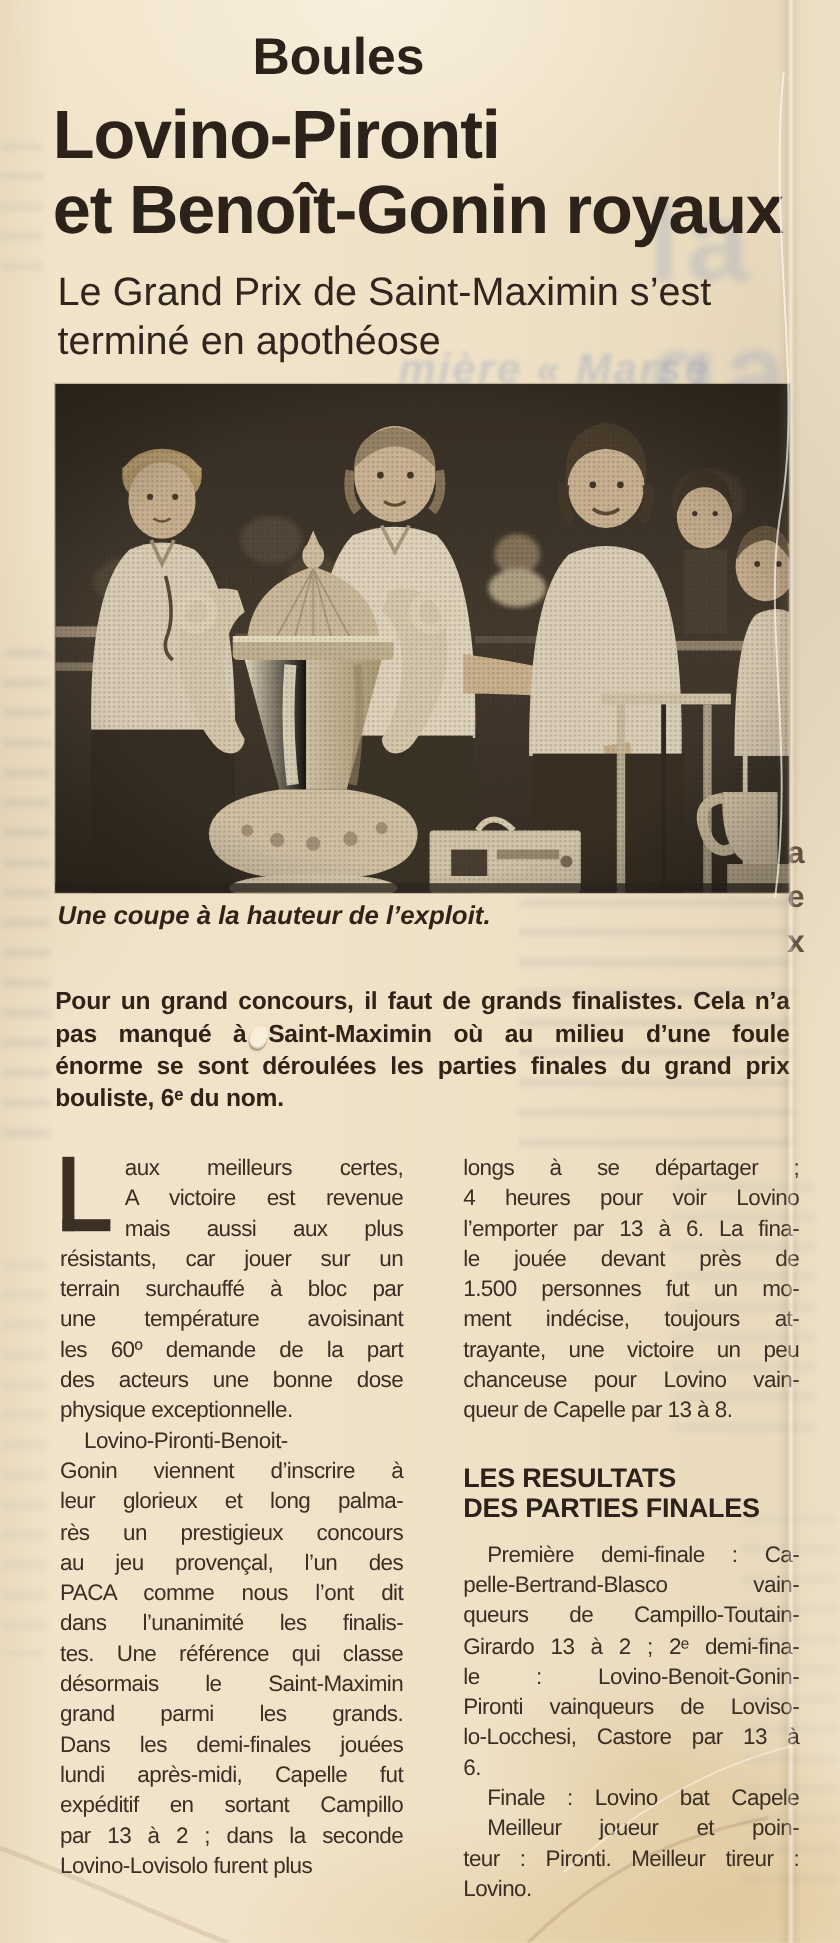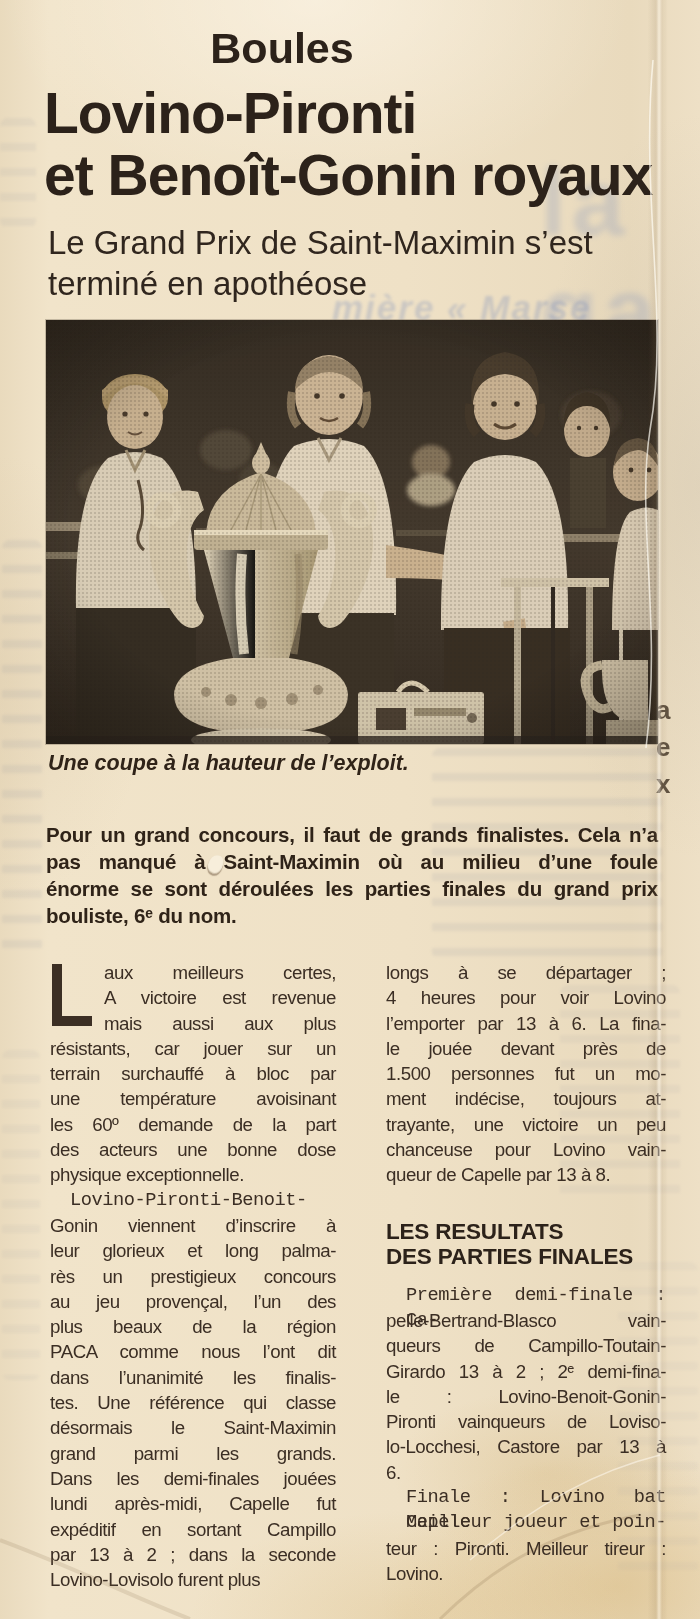--- a/index.html
+++ b/index.html
@@ -50,21 +50,21 @@
   .subhead .sh{display:block;font-size:33px;line-height:41px;font-weight:400;white-space:nowrap;}
   
   .photo{position:absolute;left:46px;top:320px;width:612px;height:424px;z-index:2;
     box-shadow:0 0 0 1px rgba(60,48,36,.25);}
   .photo svg{display:block;}
   .caption{position:absolute;left:48px;top:751px;width:600px;z-index:2;
     font-size:21.5px;font-weight:700;font-style:italic;color:#2f2318;}
   
   .tline{text-align:justify;text-align-last:justify;}
   .tline.flush{text-align-last:left;}
-  .tline.ind{padding-left:20px;font-family:Liberation Mono, monospace;}
+  .tline.ind{padding-left:20px;}
   .lead{position:absolute;left:46px;top:822px;width:612px;z-index:2;
     font-size:20.5px;font-weight:700;color:#2f2318;letter-spacing:-.2px;}
   .lead .tline{height:26.9px;line-height:26.9px;}
   .hole{position:absolute;left:208px;top:855px;width:15px;height:19px;z-index:3;
     background:#f7eedb;border-radius:60% 40% 55% 45%;transform:rotate(12deg);
     box-shadow:0 2px 1px rgba(95,72,48,.45), inset 0 -1px 1px rgba(120,95,65,.3);}
   .col{position:absolute;top:960px;font-size:18.7px;letter-spacing:-.45px;color:#3b2e24;z-index:2;}
   .col .tline{height:25.3px;line-height:25.3px;}
   .colL{left:50px;width:286px;}
   .colR{left:386px;width:280px;}
@@ -294,21 +294,20 @@
         <div class="tline">terrain surchauffé à bloc par</div>
         <div class="tline">une température avoisinant</div>
         <div class="tline">les 60º demande de la part</div>
         <div class="tline">des acteurs une bonne dose</div>
         <div class="tline flush">physique exceptionnelle.</div>
         <div class="tline ind">Lovino-Pironti-Benoit-</div>
         <div class="tline">Gonin viennent d’inscrire à</div>
         <div class="tline">leur glorieux et long palma-</div>
         <div class="tline">rès un prestigieux concours</div>
         <div class="tline">au jeu provençal, l’un des</div>
-        <div class="tline">plus beaux de la région</div>
         <div class="tline">PACA comme nous l’ont dit</div>
         <div class="tline">dans l’unanimité les finalis-</div>
         <div class="tline">tes. Une référence qui classe</div>
         <div class="tline">désormais le Saint-Maximin</div>
         <div class="tline">grand parmi les grands.</div>
         <div class="tline">Dans les demi-finales jouées</div>
         <div class="tline">lundi après-midi, Capelle fut</div>
         <div class="tline">expéditif en sortant Campillo</div>
         <div class="tline">par 13 à 2 ; dans la seconde</div>
         <div class="tline flush">Lovino-Lovisolo furent plus</div>

